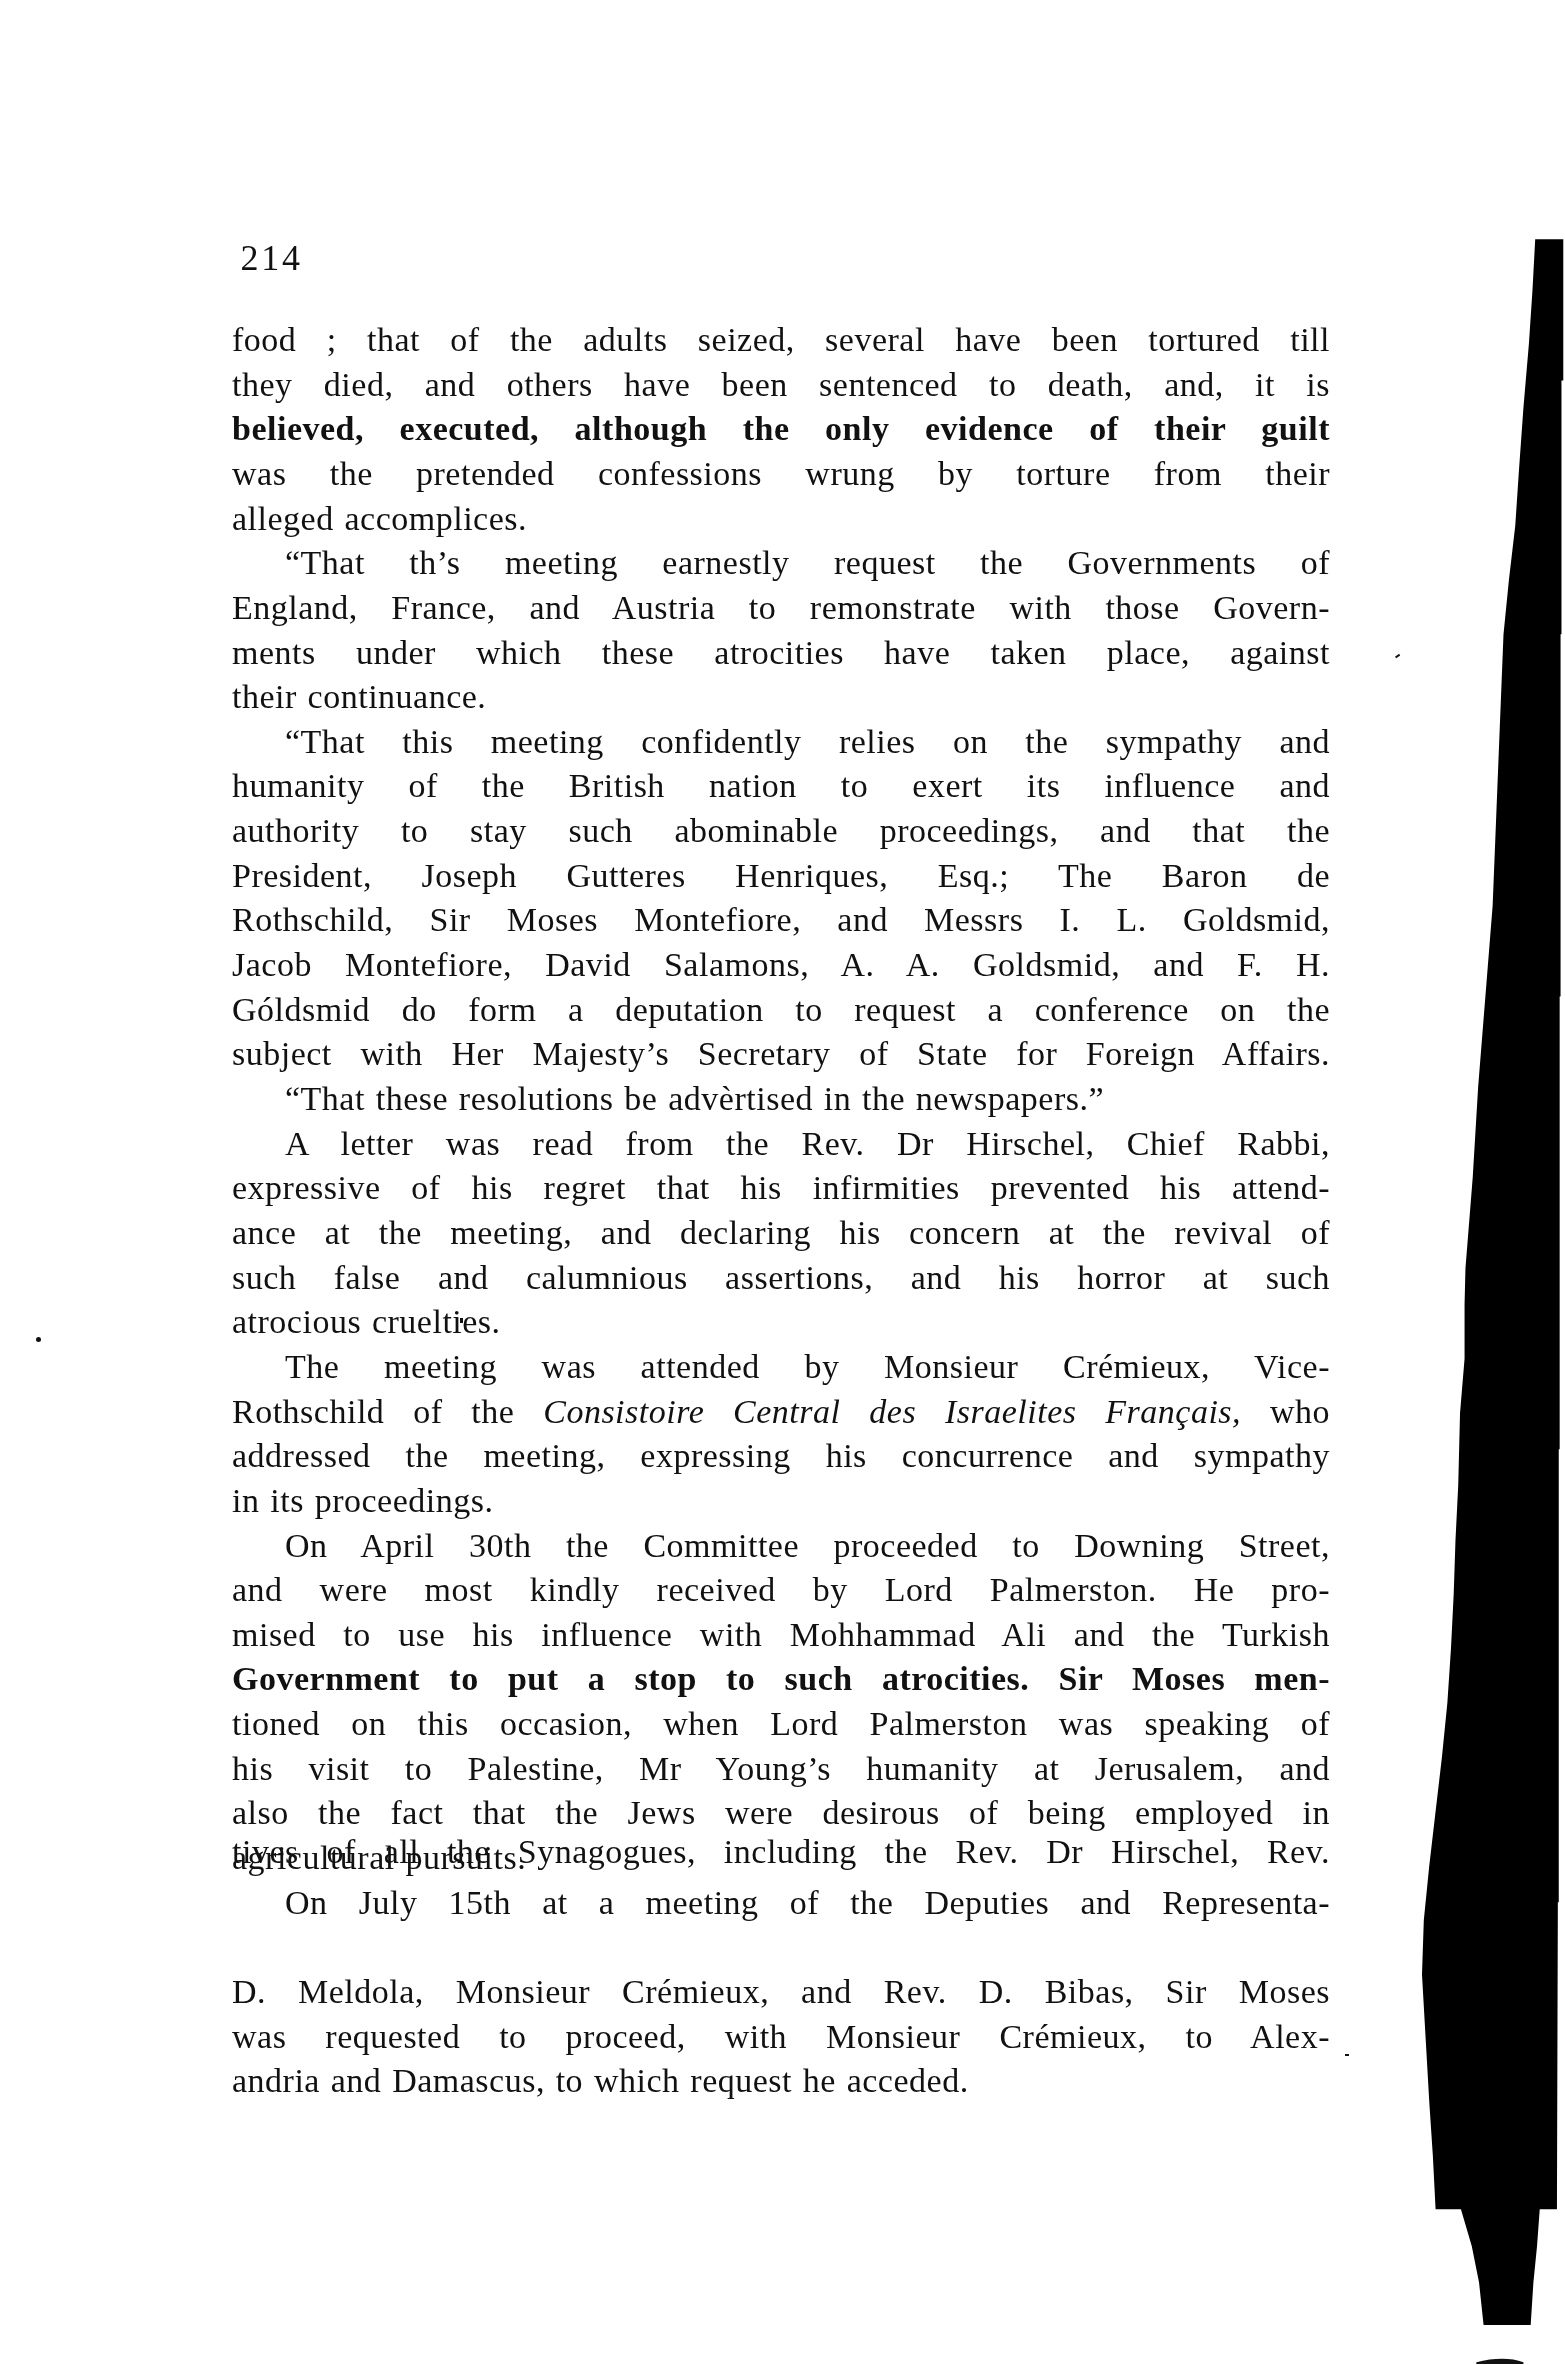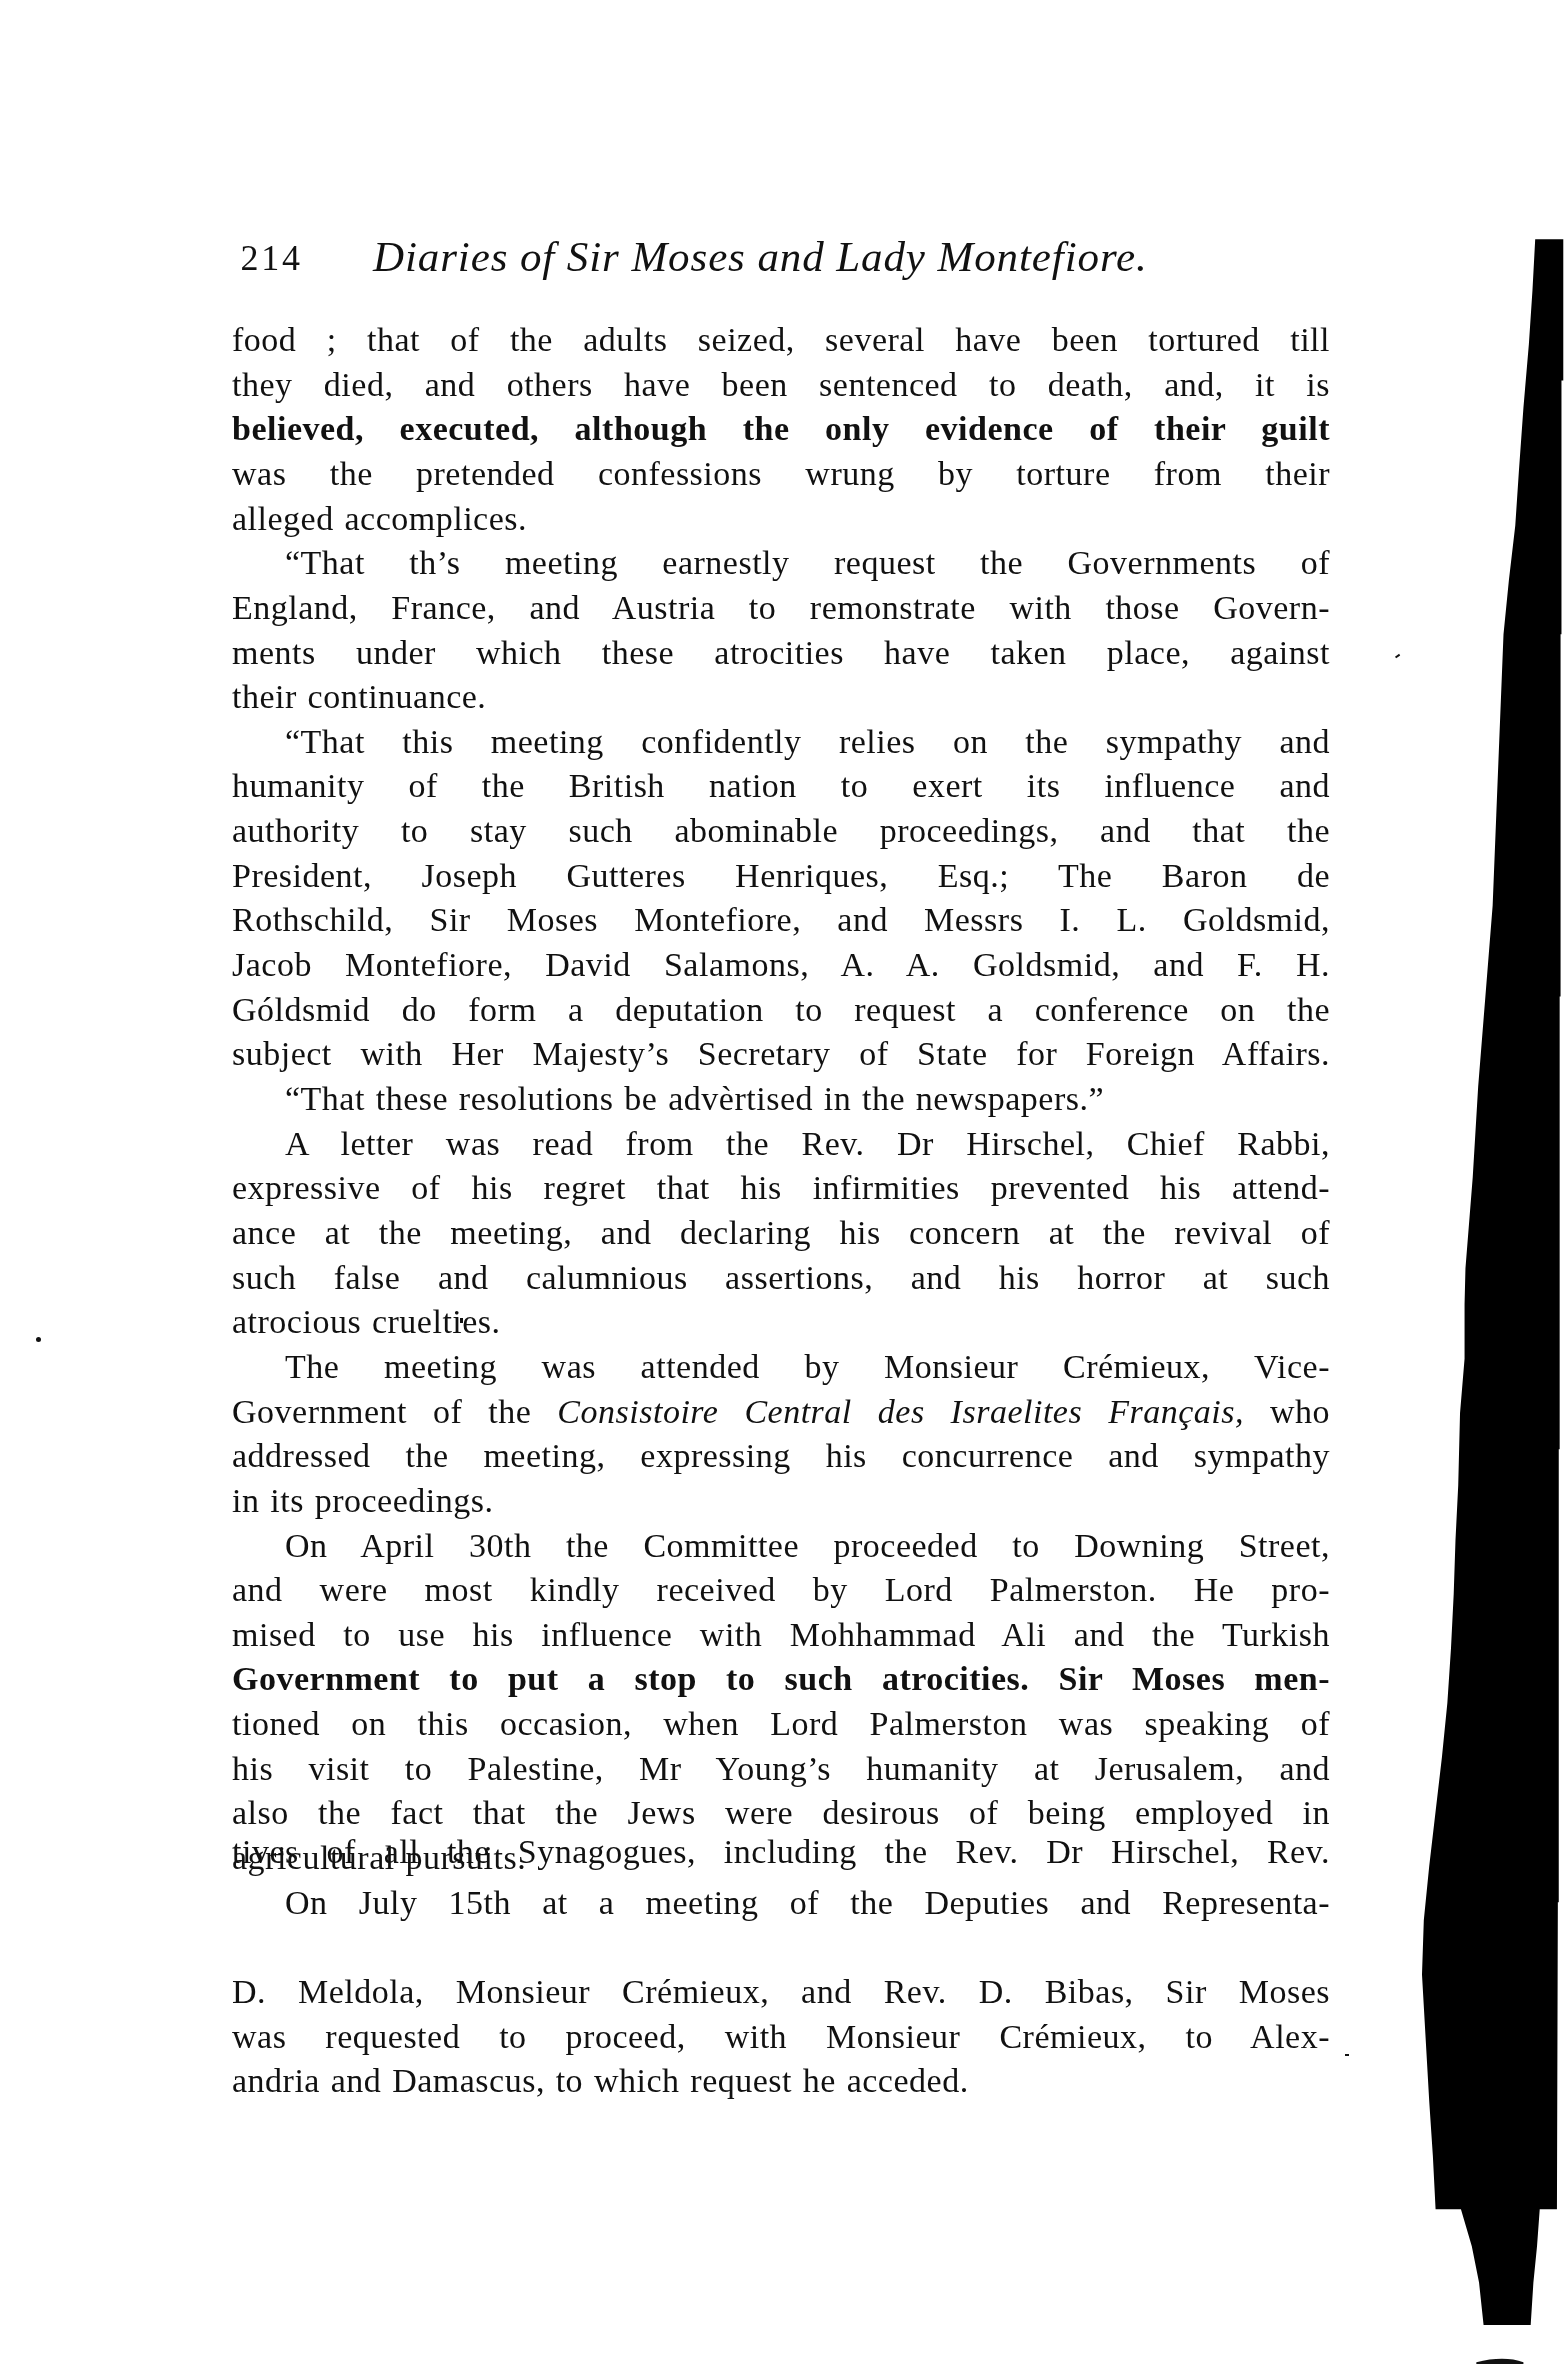--- a/index.html
+++ b/index.html
@@ -78,21 +78,20 @@
     pointer-events: none;
   }
 </style>
 </head>
 <body>
 
 <div class="page">
 
   <div class="running-head">
     <span class="page-number">214</span>
-    <span class="running-title">Diaries of Sir Moses and Lady Montefiore.</span>
   </div>
 
   <div class="body-text" id="body-text">
       <div class="line" style="top: 0px;">food ; that of the adults seized, several have been tortured till</div>
       <div class="line" style="top: 45px;">they died, and others have been sentenced to death, and, it is</div>
       <div class="line" style="top: 89px; font-weight: bold;">believed, executed, although the only evidence of their guilt</div>
       <div class="line" style="top: 134px;">was the pretended confessions wrung by torture from their</div>
       <div class="line last" style="top: 179px;">alleged accomplices.</div>
       <div class="line indent" style="top: 223px;">“That th’s meeting earnestly request the Governments of</div>
       <div class="line" style="top: 268px;">England, France, and Austria to remonstrate with those Govern-</div>
@@ -106,21 +105,21 @@
       <div class="line" style="top: 625px;">Jacob Montefiore, David Salamons, A. A. Goldsmid, and F. H.</div>
       <div class="line" style="top: 670px;">Góldsmid do form a deputation to request a conference on the</div>
       <div class="line" style="top: 714px;">subject with Her Majesty’s Secretary of State for Foreign Affairs.</div>
       <div class="line indent last" style="top: 759px;">“That these resolutions be advèrtised in the newspapers.”</div>
       <div class="line indent" style="top: 804px;">A letter was read from the Rev. Dr Hirschel, Chief Rabbi,</div>
       <div class="line" style="top: 848px;">expressive of his regret that his infirmities prevented his attend-</div>
       <div class="line" style="top: 893px;">ance at the meeting, and declaring his concern at the revival of</div>
       <div class="line" style="top: 938px;">such false and calumnious assertions, and his horror at such</div>
       <div class="line last" style="top: 982px;">atrocious cruelties.</div>
       <div class="line indent" style="top: 1027px;">The meeting was attended by Monsieur Crémieux, Vice-</div>
-      <div class="line" style="top: 1072px;"><span>Government of the </span><span class="it">Consistoire Central des Israelites Français,</span><span> who</span></div>
+      <div class="line" style="top: 1072px;"><span>Rothschild of the </span><span class="it">Consistoire Central des Israelites Français,</span><span> who</span></div>
       <div class="line" style="top: 1116px;">addressed the meeting, expressing his concurrence and sympathy</div>
       <div class="line last" style="top: 1161px;">in its proceedings.</div>
       <div class="line indent" style="top: 1206px;">On April 30th the Committee proceeded to Downing Street,</div>
       <div class="line" style="top: 1250px;">and were most kindly received by Lord Palmerston. He pro-</div>
       <div class="line" style="top: 1295px;">mised to use his influence with Mohhammad Ali and the Turkish</div>
       <div class="line" style="top: 1339px; font-weight: bold;">Government to put a stop to such atrocities. Sir Moses men-</div>
       <div class="line" style="top: 1384px;">tioned on this occasion, when Lord Palmerston was speaking of</div>
       <div class="line" style="top: 1429px;">his visit to Palestine, Mr Young’s humanity at Jerusalem, and</div>
       <div class="line" style="top: 1473px;">also the fact that the Jews were desirous of being employed in</div>
       <div class="line last" style="top: 1518px;">agricultural pursuits.</div>

